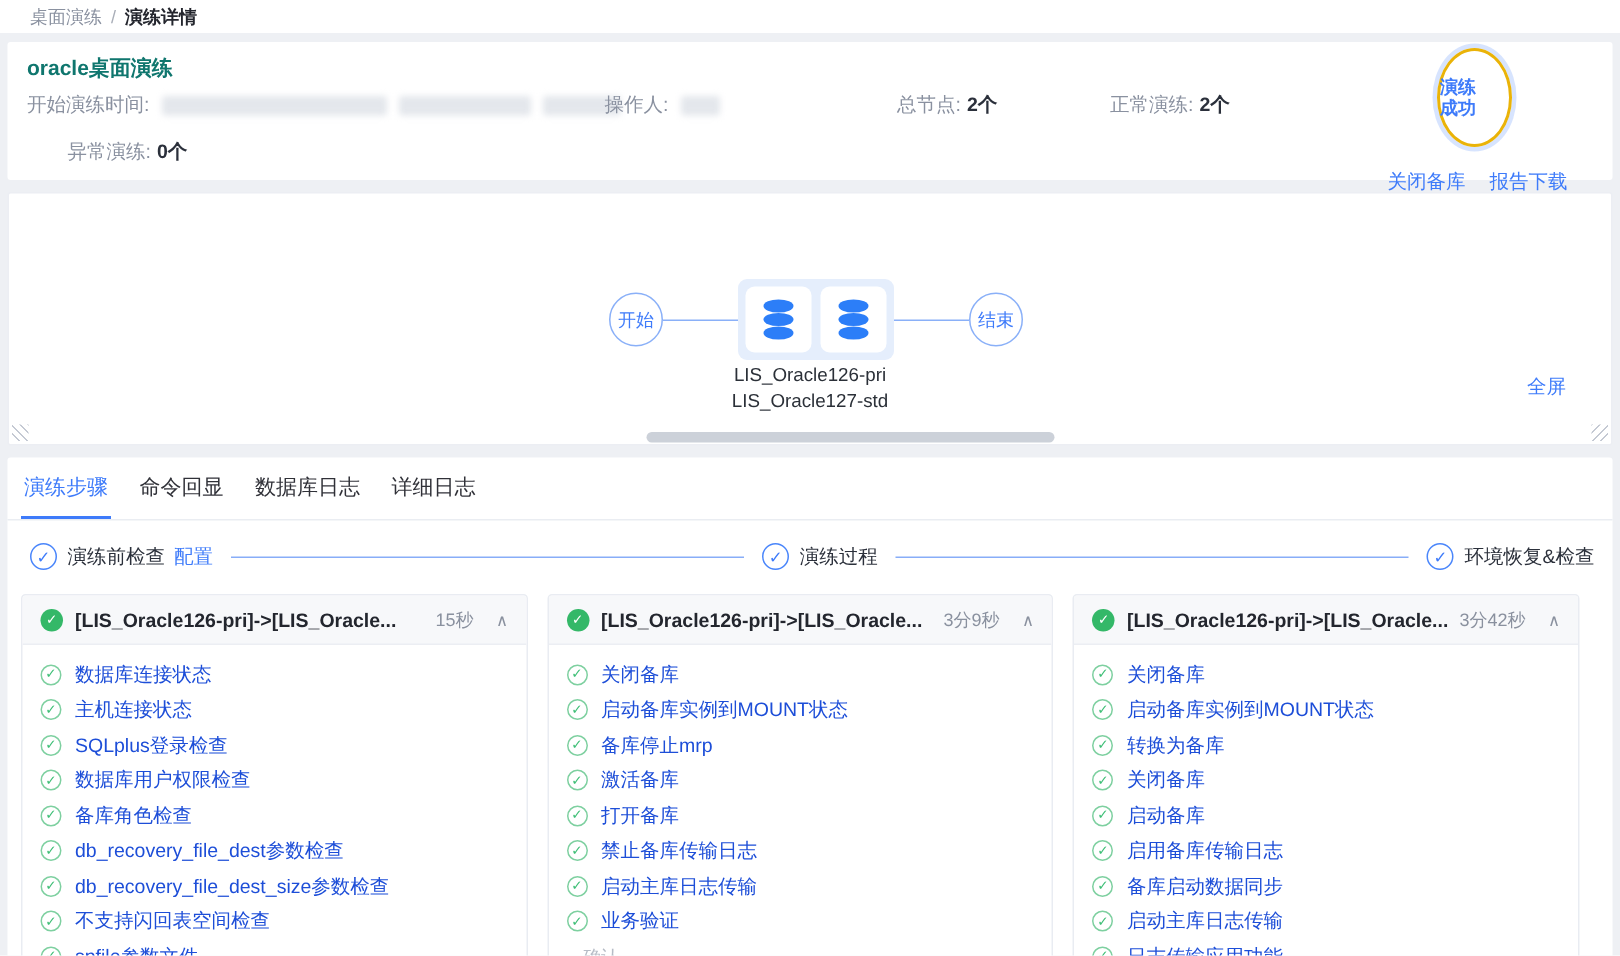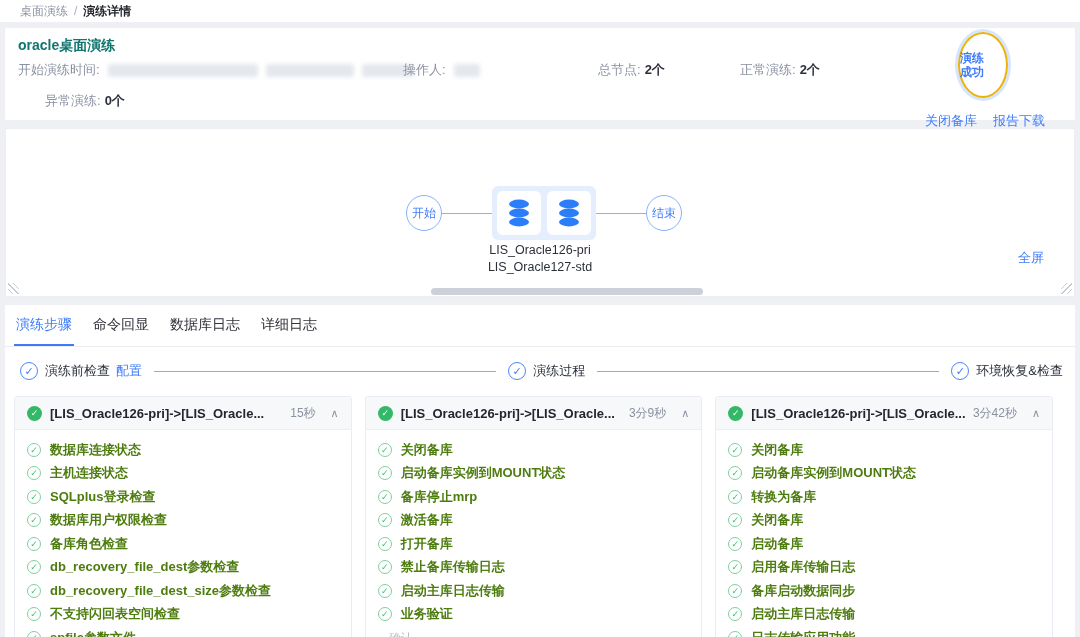--- a/index.html
+++ b/index.html
@@ -83,21 +83,21 @@
                flex:0 0 auto; }
   .card-title { font-size:13px; font-weight:bold; color:#23262e; flex:1;
                 white-space:nowrap; overflow:hidden; }
   .duration { color:#8a919f; font-size:12px; margin-right:7px; white-space:nowrap; }
   .collapse-icon { color:#8a919f; font-size:11px; cursor:pointer; }
   .card-body { padding:8px 12px 0; }
   .item { display:flex; align-items:center; gap:9px; height:23.5px; }
   .icheck { width:14px; height:14px; border:1px solid #7ed0a0; border-radius:50%;
             color:#3fbf77; font-size:9px; flex:0 0 auto;
             display:flex; align-items:center; justify-content:center; }
-  .itext { font-size:13px; color:#4d7c0f;font-weight:bold; }
+  .itext { font-size:13px; color:#1d4ed8; }
   .card-footer { color:#b6bcc6; font-size:12px; margin:4px 0 0 23px; }
 </style>
 </head>
 <body>
 
 <div class="topbar">
   <span class="crumb-parent">桌面演练</span>
   <span class="crumb-sep">/</span>
   <span class="crumb-current">演练详情</span>
 </div>

